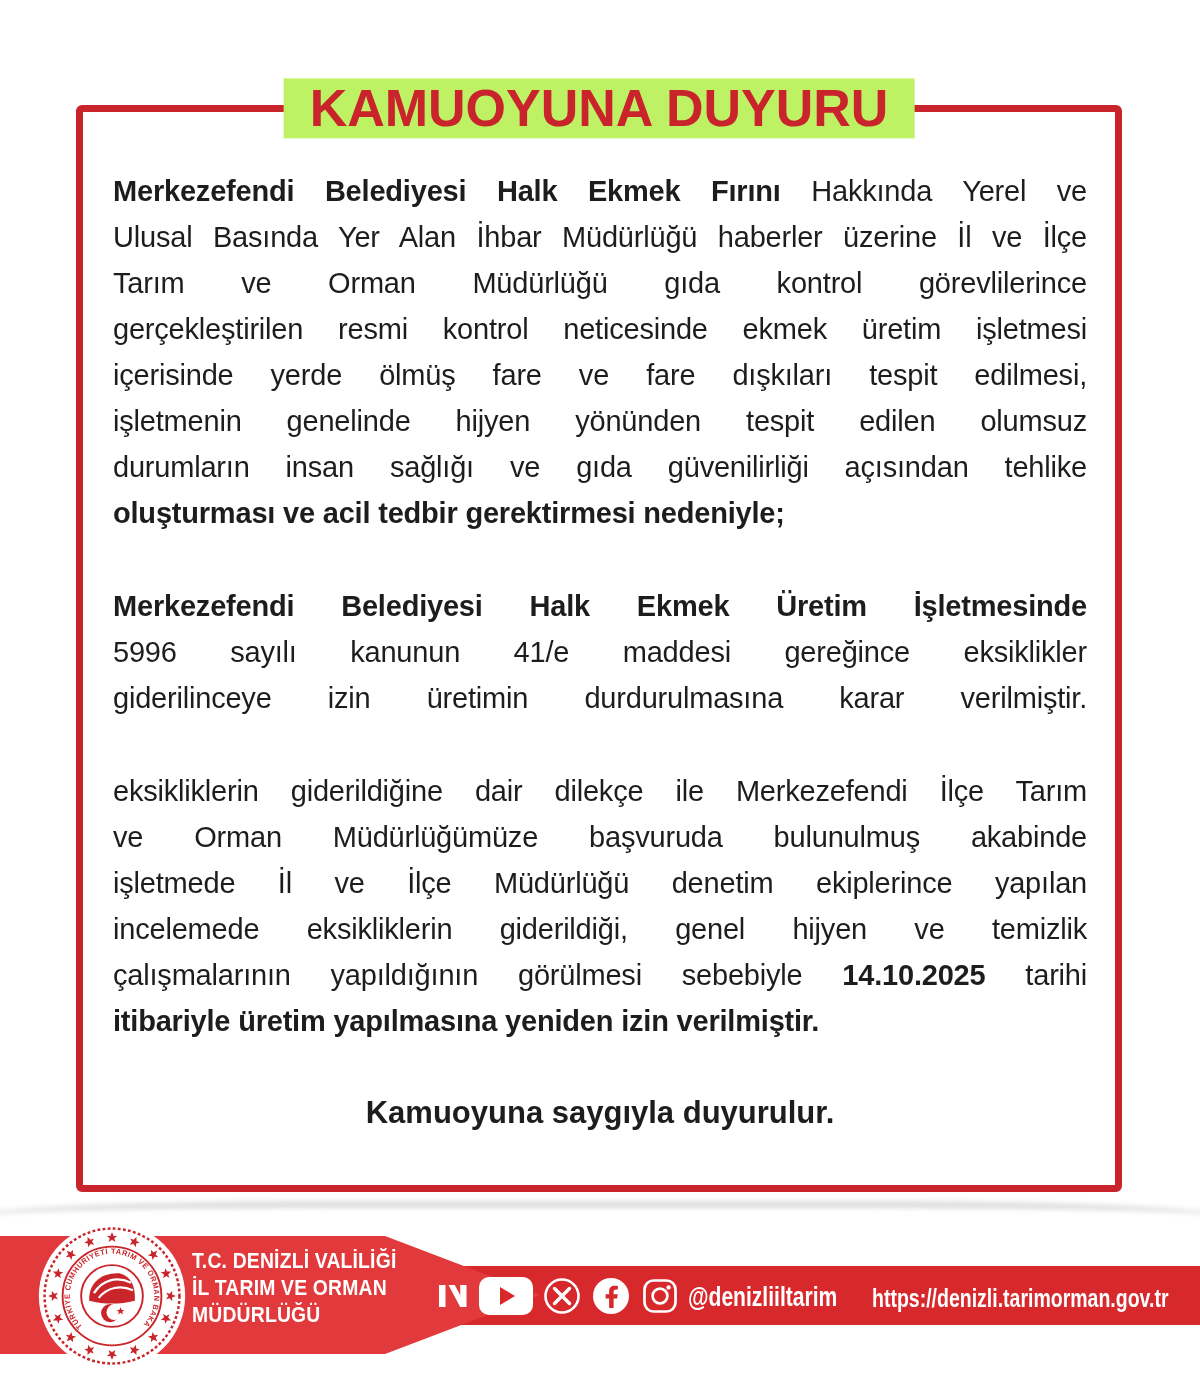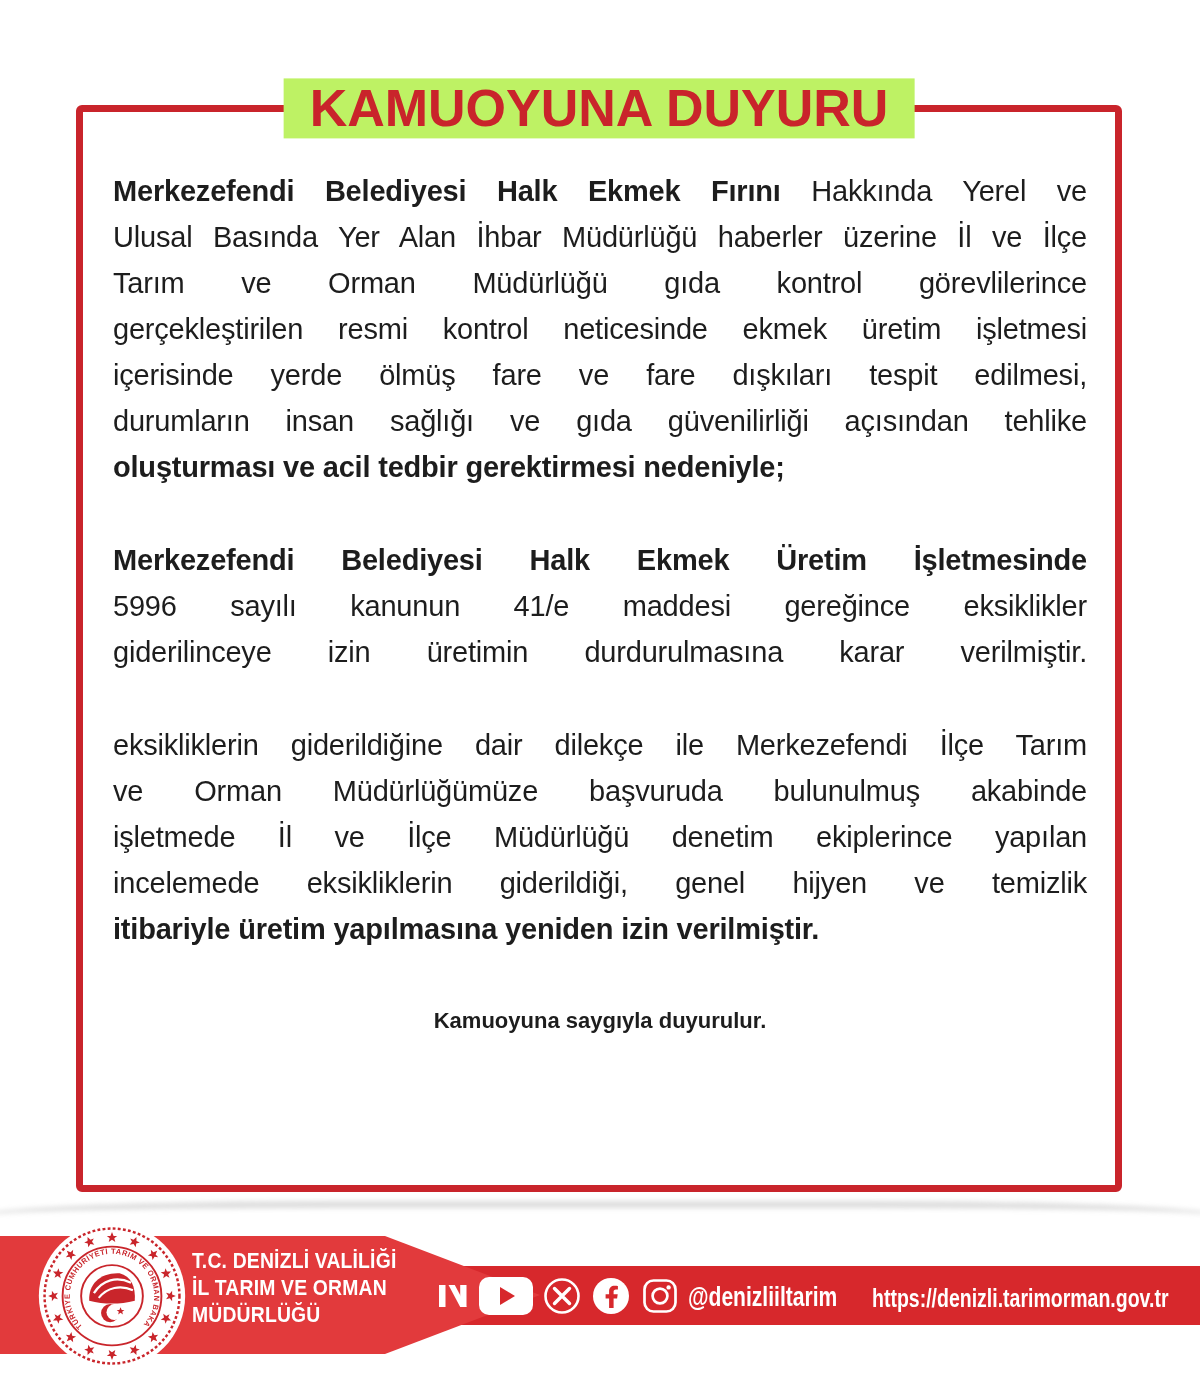--- a/index.html
+++ b/index.html
@@ -25,21 +25,21 @@
   .paragraph { margin-bottom:47px; }
   .paragraph:last-of-type { margin-bottom:0; }
   .line {
     font-size:29px; line-height:46px; letter-spacing:-0.2px;
     text-align:justify; text-align-last:justify;
   }
   .line.no-just { text-align-last:left;font-weight:bold; }
   .line .b { font-weight:800; }
   .closing {
     margin-top:20px; text-align:center;
-    font-size:22px; font-weight:800; line-height:44px;
+    font-size:31px; font-weight:800; line-height:44px;
   }
 
   
   .footer { position:absolute; left:0; top:1200px; width:1200px; height:200px; }
   .footer-curve {
     position:absolute; left:-20px; top:1px; width:1240px; height:30px;
     border-top:7px solid rgba(150,150,150,0.32);
     border-radius:50% / 26px; filter:blur(2.5px);
   }
   .footer-band {
@@ -80,33 +80,35 @@
 
   <div class="announce-box">
     <div class="box-title">KAMUOYUNA DUYURU</div>
     <div class="box-content">
       <div class="paragraph">
           <div class="line"><span class="b">Merkezefendi Belediyesi Halk Ekmek Fırını</span><span> Hakkında Yerel ve</span></div>
           <div class="line"><span>Ulusal Basında Yer Alan İhbar Müdürlüğü haberler üzerine İl ve İlçe</span></div>
           <div class="line"><span>Tarım ve Orman Müdürlüğü gıda kontrol görevlilerince</span></div>
           <div class="line"><span>gerçekleştirilen resmi kontrol neticesinde ekmek üretim işletmesi</span></div>
           <div class="line"><span>içerisinde yerde ölmüş fare ve fare dışkıları tespit edilmesi,</span></div>
+          <div class="line"><span>işletmenin genelinde hijyen yönünden tespit edilen olumsuz</span></div>
           <div class="line"><span>durumların insan sağlığı ve gıda güvenilirliği açısından tehlike</span></div>
           <div class="line no-just"><span>oluşturması ve acil tedbir gerektirmesi nedeniyle;</span></div>
         </div>
       <div class="paragraph">
           <div class="line"><span class="b">Merkezefendi Belediyesi Halk Ekmek Üretim İşletmesinde</span></div>
           <div class="line"><span>5996 sayılı kanunun 41/e maddesi gereğince eksiklikler</span></div>
           <div class="line"><span>giderilinceye izin üretimin durdurulmasına karar verilmiştir.</span></div>
         </div>
       <div class="paragraph">
           <div class="line"><span>eksikliklerin giderildiğine dair dilekçe ile Merkezefendi İlçe Tarım</span></div>
           <div class="line"><span>ve Orman Müdürlüğümüze başvuruda bulunulmuş akabinde</span></div>
           <div class="line"><span>işletmede İl ve İlçe Müdürlüğü denetim ekiplerince yapılan</span></div>
           <div class="line"><span>incelemede eksikliklerin giderildiği, genel hijyen ve temizlik</span></div>
+          <div class="line"><span>çalışmalarının yapıldığının görülmesi sebebiyle </span><span class="b">14.10.2025</span><span> tarihi</span></div>
           <div class="line no-just"><span>itibariyle üretim yapılmasına yeniden izin verilmiştir.</span></div>
         </div>
       <div class="closing">Kamuoyuna saygıyla duyurulur.</div>
     </div>
   </div>
 
   <div class="footer">
     <div class="footer-curve"></div>
     <div class="footer-band"></div>
     <div class="footer-ribbon"></div>

